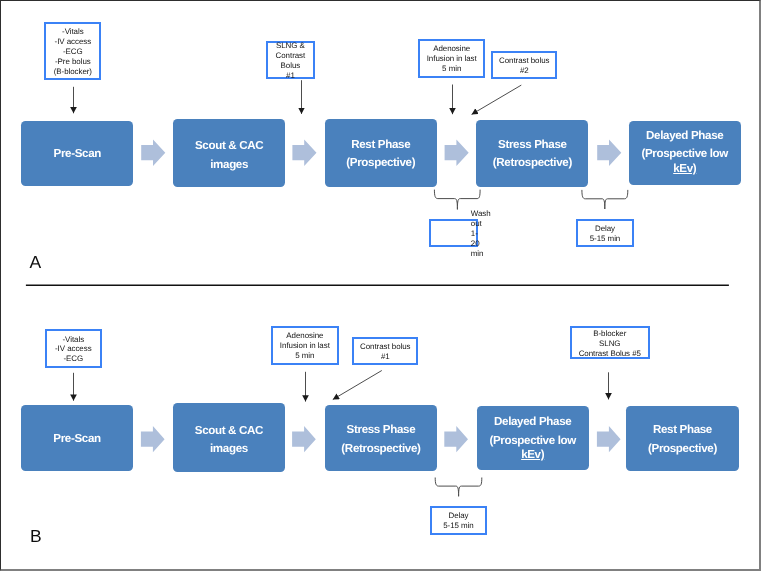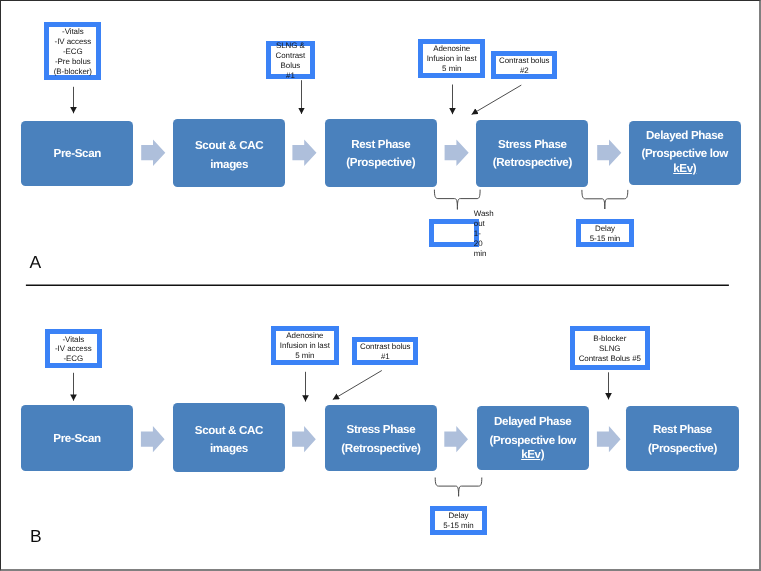--- a/index.html
+++ b/index.html
@@ -13,21 +13,21 @@
          border-right:2px solid #808080;border-bottom:2px solid #808080;}
   .pbox{position:absolute;box-sizing:border-box;background:#4a81bd;border-radius:4.5px;
         color:#ffffff;font-weight:bold;font-size:11.6px;line-height:18.6px;text-align:center;
         display:flex;align-items:center;justify-content:center;letter-spacing:-0.35px;}
   .pbox span{display:block;width:100%;}
   .pbox .blk{position:relative;top:1.2px;}
   .nbox span{display:block;width:100%;}
   .pbox.l3{line-height:18.8px;align-items:center;}
   .pbox.l3 .ln3{margin-top:-4.4px;text-decoration:underline;}
   .pbox.l3 .blk{position:relative;top:-0.8px;}
-  .nbox{position:absolute;box-sizing:border-box;background:#fff;border:5px solid #3b82f6;
+  .nbox{position:absolute;box-sizing:border-box;background:#fff;border:2px solid #3b82f6;
         color:#141414;font-size:7.95px;line-height:9.9px;letter-spacing:-0.05px;text-align:center;
         display:flex;align-items:center;justify-content:flex-end;}
   .pbox.scout .blk{position:relative;top:3.0px;}
   .pbox.l3.shiftdn .blk{top:0.6px;}
   .nbox span{display:block;width:100%;}
   .nbox .blk{position:relative;top:1.0px;}
   .panel-label{position:absolute;font-size:17.5px;color:#0d0d0d;line-height:18px;}
   svg.overlay{position:absolute;left:0;top:0;width:761px;height:571px;pointer-events:none;}
 </style>
 </head>
@@ -194,21 +194,21 @@
       </span>
     </div>
   <div class="nbox" style="left:352.2px;top:336.8px;width:66.2px;height:28.2px;">
     <span>
         <span class="blk">
           <span class="ln ln1">Contrast bolus</span>
           <span class="ln ln2">#1</span>
         </span>
       </span>
     </div>
-  <div class="nbox" style="left:570px;top:326.3px;width:79.6px;height:44px;">
+  <div class="nbox" style="left:570px;top:326.3px;width:79.6px;height:33px;">
     <span>
         <span class="blk">
           <span class="ln ln1">B-blocker</span>
           <span class="ln ln2">SLNG</span>
           <span class="ln ln3">Contrast Bolus #5</span>
         </span>
       </span>
     </div>
 
   <div class="nbox" style="left:430.1px;top:506px;width:56.8px;height:28.6px;">

